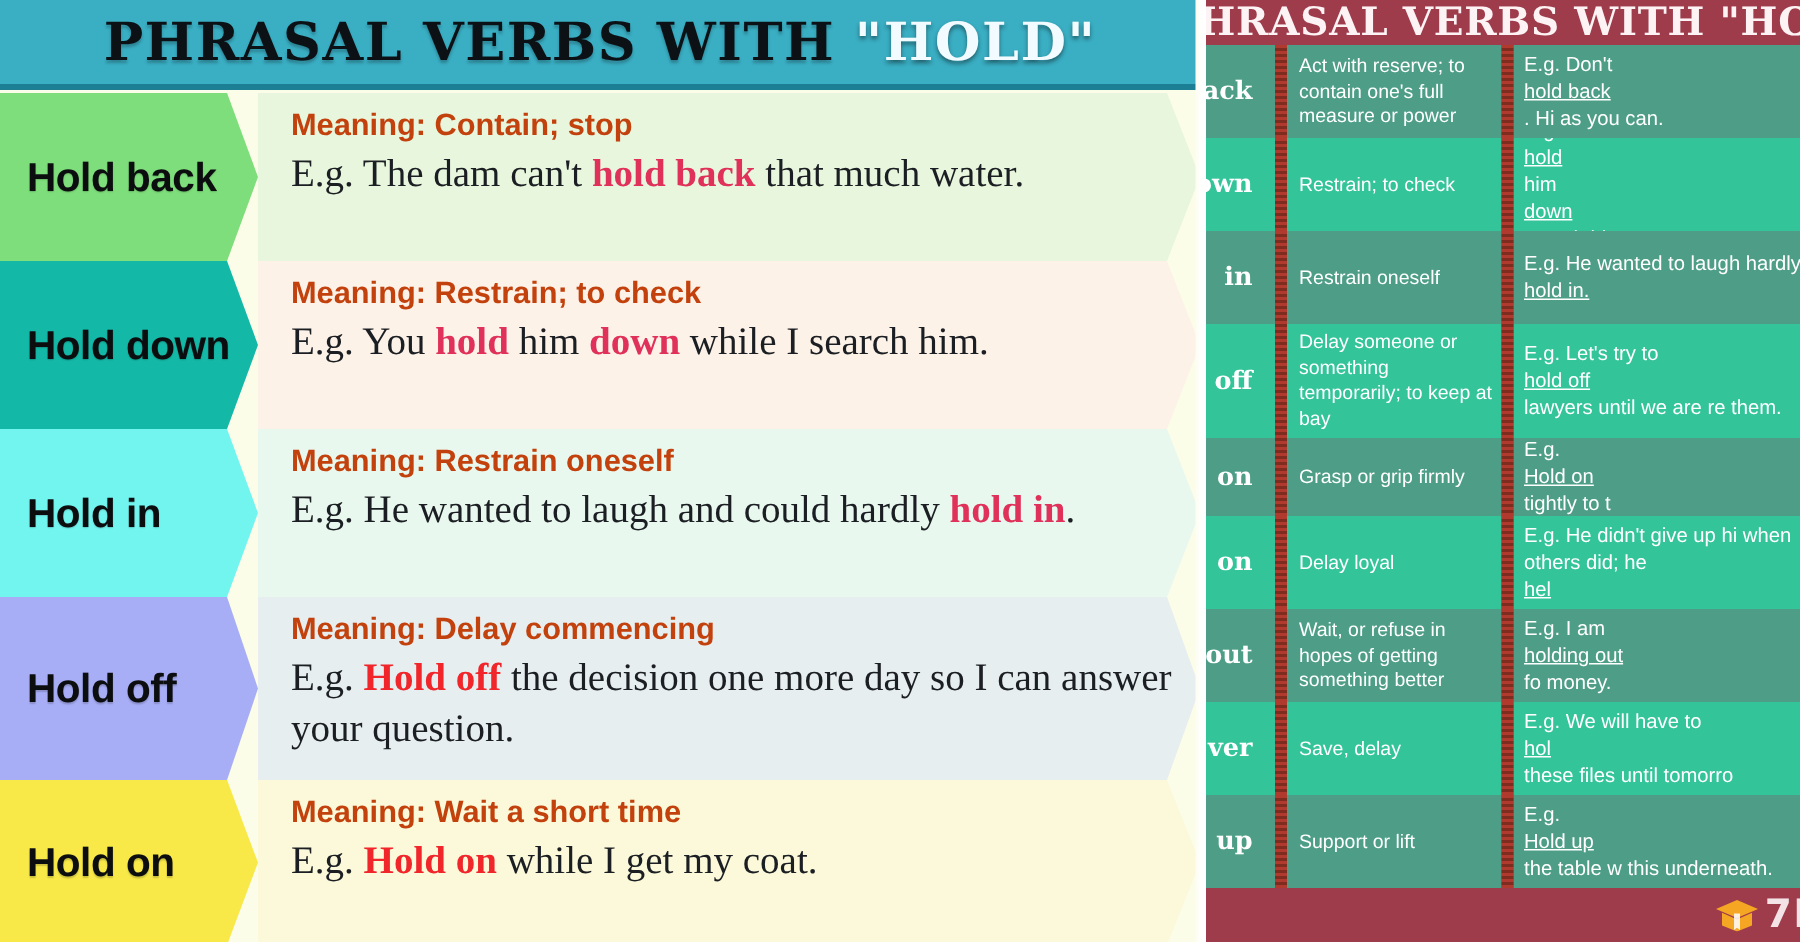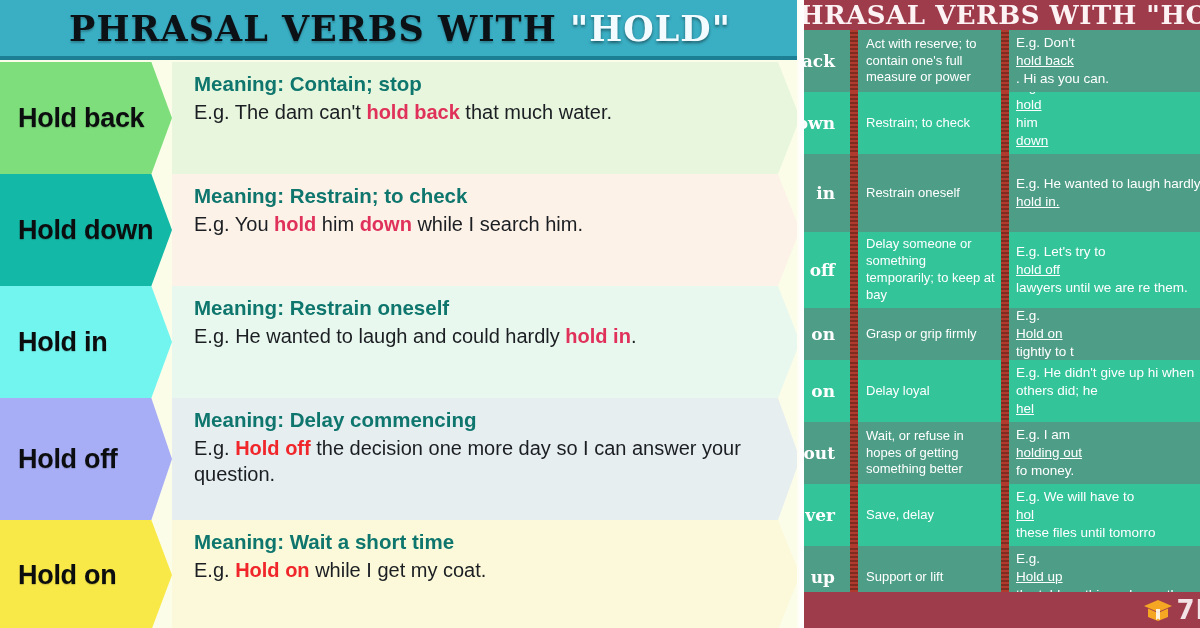--- a/index.html
+++ b/index.html
@@ -66,28 +66,28 @@
   }
   
   .body{
     position:relative;flex:1 1 auto;
     box-sizing:border-box;
     padding:9px 0 9px 22px;
     clip-path:polygon(0 0, calc(100% - 22px) 0, 100% 50%, calc(100% - 22px) 100%, 0 100%);
   }
   .meaning{
     font-family:"Liberation Sans",sans-serif;
-    font-weight:bold;font-size:20.5px;color:#0f766e;
+    font-weight:bold;font-size:20.5px;color:#c2410c;
     line-height:1.28;
     margin:0 0 2px 0;
     white-space:nowrap;
   }
   .example{
-    font-family:Liberation Sans, sans-serif;
-    font-size:20px;color:#1b1e22;line-height:1.30;margin:0;
+    font-family:Liberation Serif, serif;
+    font-size:26px;color:#1b1e22;line-height:1.30;margin:0;
     max-width:590px;
   }
   .example .hl{color:#e0315a;font-weight:bold;}
 
   
   #right-panel{
     position:absolute;left:800px;top:0;width:400px;height:628px;
     background:#ffffff;overflow:hidden;
   }
   #right-card{
@@ -261,21 +261,21 @@
             </div>
             <div class="rdiv"></div>
             <div class="rc-mean">
               <span>Restrain; to check</span>
             </div>
             <div class="rdiv"></div>
             <div class="rc-ex">
               <span><span>E.g. You </span><u>hold</u><span> him </span><u>down</u><span> search him.</span></span>
             </div>
           </div>
-          <div class="rrow odd" style="height: 78px;">
+          <div class="rrow odd" style="height: 62px;">
             <div class="rc-verb">
               <span>in</span>
             </div>
             <div class="rdiv"></div>
             <div class="rc-mean">
               <span>Restrain oneself</span>
             </div>
             <div class="rdiv"></div>
             <div class="rc-ex">
               <span><span>E.g. He wanted to laugh hardly </span><u>hold in.</u></span>

